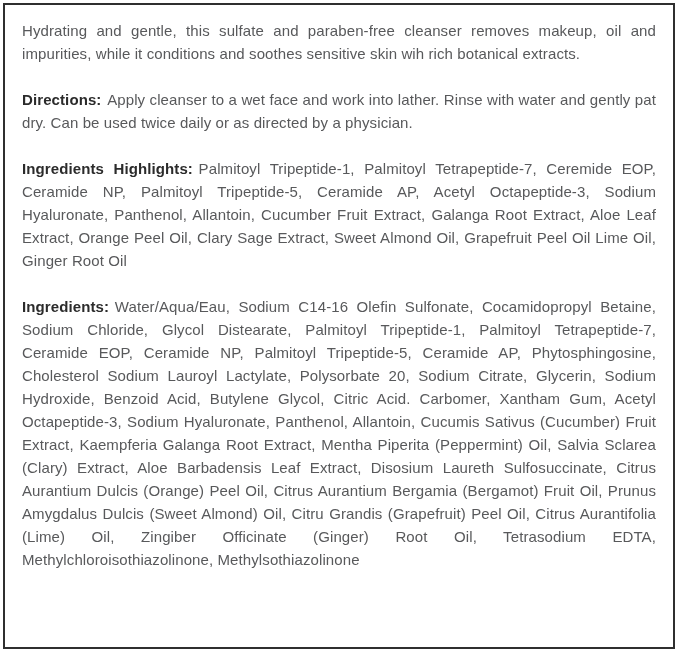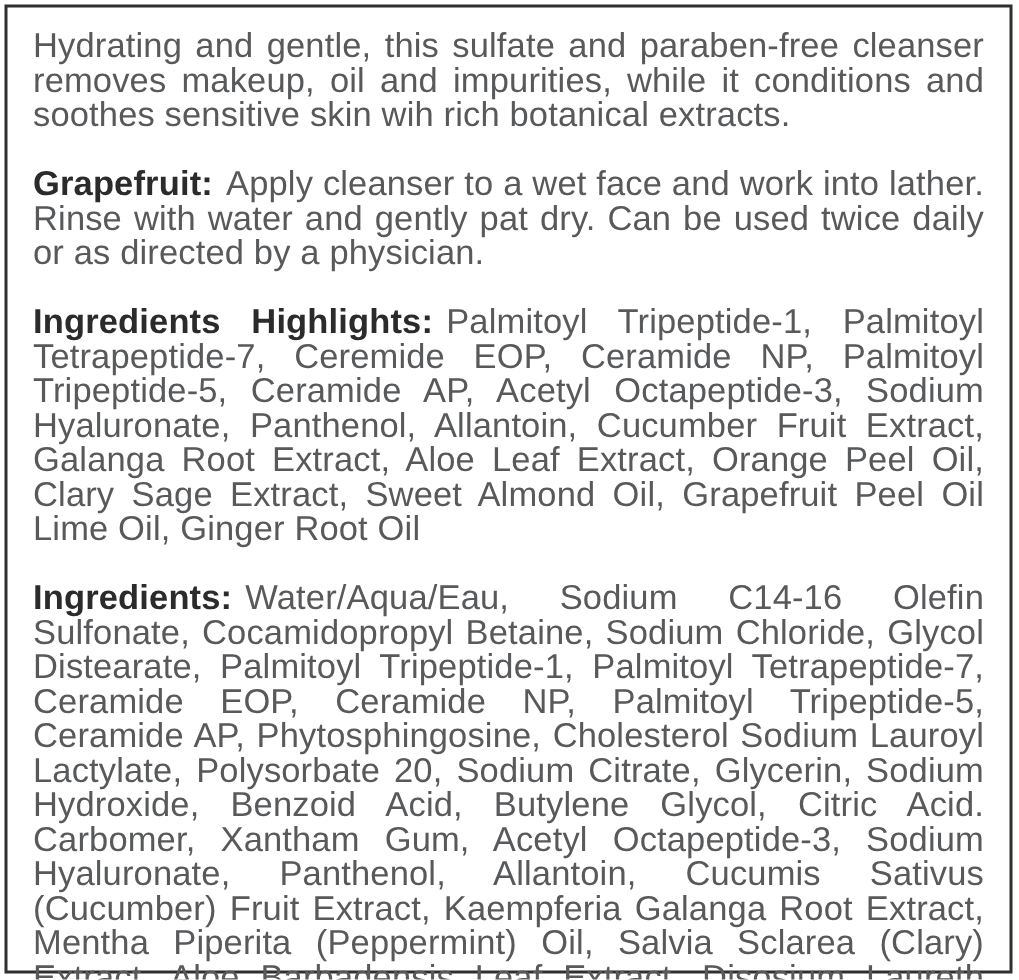--- a/index.html
+++ b/index.html
@@ -20,21 +20,21 @@
     top: 3px;
     right: 4px;
     bottom: 4px;
     border: 2px solid #2f2f2f;
     background: #ffffff;
     box-sizing: border-box;
     padding: 14px 17px 12px 17px;
   }
   .para {
     margin: 0 0 23px 0;
-    font-size: 23px;
+    font-size: 15px;
     line-height: 23px;
     color: #58595b;
     text-align: justify;
     letter-spacing: 0.1px;
   }
   .para:last-child {
     margin-bottom: 0;
   }
   .para-label {
     font-weight: bold;
@@ -44,19 +44,19 @@
     margin-right: 0.38em;
   }
 </style>
 </head>
 <body>
 
 <div class="panel">
 
   <p class="para"><strong class="para-label"></strong><span>Hydrating and gentle, this sulfate and paraben-free cleanser removes makeup, oil and impurities, while it conditions and soothes sensitive skin wih rich botanical extracts.</span></p>
 
-  <p class="para"><strong class="para-label">Grapefruit:</strong><span>Apply cleanser to a wet face and work into lather. Rinse with water and gently pat dry. Can be used twice daily or as directed by a physician.</span></p>
+  <p class="para"><strong class="para-label">Directions:</strong><span>Apply cleanser to a wet face and work into lather. Rinse with water and gently pat dry. Can be used twice daily or as directed by a physician.</span></p>
 
   <p class="para"><strong class="para-label">Ingredients Highlights:</strong><span>Palmitoyl Tripeptide-1, Palmitoyl Tetrapeptide-7, Ceremide EOP, Ceramide NP, Palmitoyl Tripeptide-5, Ceramide AP, Acetyl Octapeptide-3, Sodium Hyaluronate, Panthenol, Allantoin, Cucumber Fruit Extract, Galanga Root Extract, Aloe Leaf Extract, Orange Peel Oil, Clary Sage Extract, Sweet Almond Oil, Grapefruit Peel Oil Lime Oil, Ginger Root Oil</span></p>
 
   <p class="para"><strong class="para-label">Ingredients:</strong><span>Water/Aqua/Eau, Sodium C14-16 Olefin Sulfonate, Cocamidopropyl Betaine, Sodium Chloride, Glycol Distearate, Palmitoyl Tripeptide-1, Palmitoyl Tetrapeptide-7, Ceramide EOP, Ceramide NP, Palmitoyl Tripeptide-5, Ceramide AP, Phytosphingosine, Cholesterol Sodium Lauroyl Lactylate, Polysorbate 20, Sodium Citrate, Glycerin, Sodium Hydroxide, Benzoid Acid, Butylene Glycol, Citric Acid. Carbomer, Xantham Gum, Acetyl Octapeptide-3, Sodium Hyaluronate, Panthenol, Allantoin, Cucumis Sativus (Cucumber) Fruit Extract, Kaempferia Galanga Root Extract, Mentha Piperita (Peppermint) Oil, Salvia Sclarea (Clary) Extract, Aloe Barbadensis Leaf Extract, Disosium Laureth Sulfosuccinate, Citrus Aurantium Dulcis (Orange) Peel Oil, Citrus Aurantium Bergamia (Bergamot) Fruit Oil, Prunus Amygdalus Dulcis (Sweet Almond) Oil, Citru Grandis (Grapefruit) Peel Oil, Citrus Aurantifolia (Lime) Oil, Zingiber Officinate (Ginger) Root Oil, Tetrasodium EDTA, Methylchloroisothiazolinone, Methylsothiazolinone</span></p>
 
 </div>
 
 </body></html>

